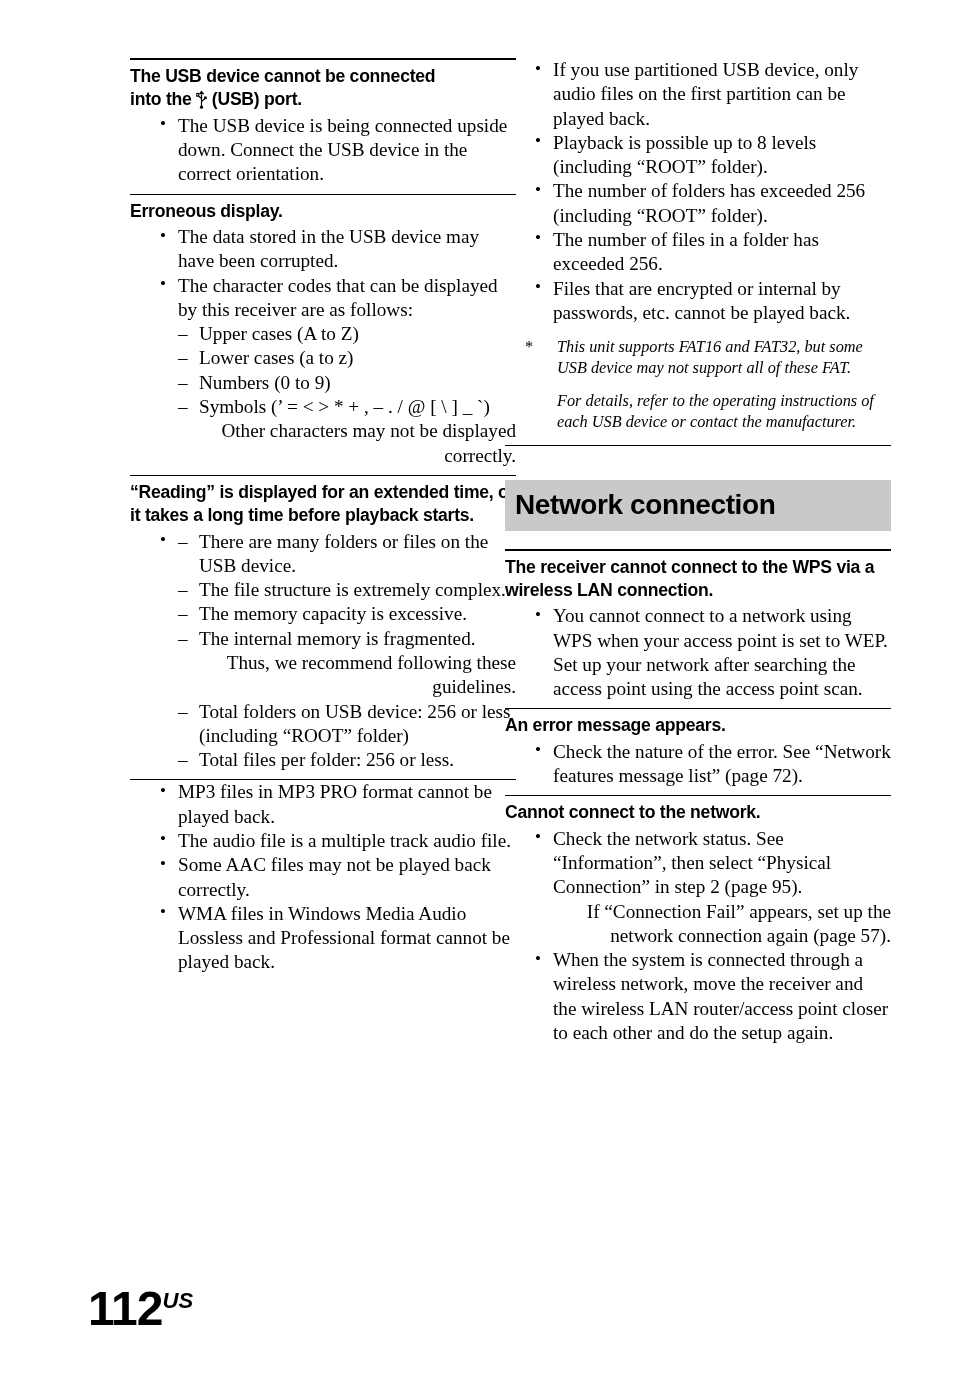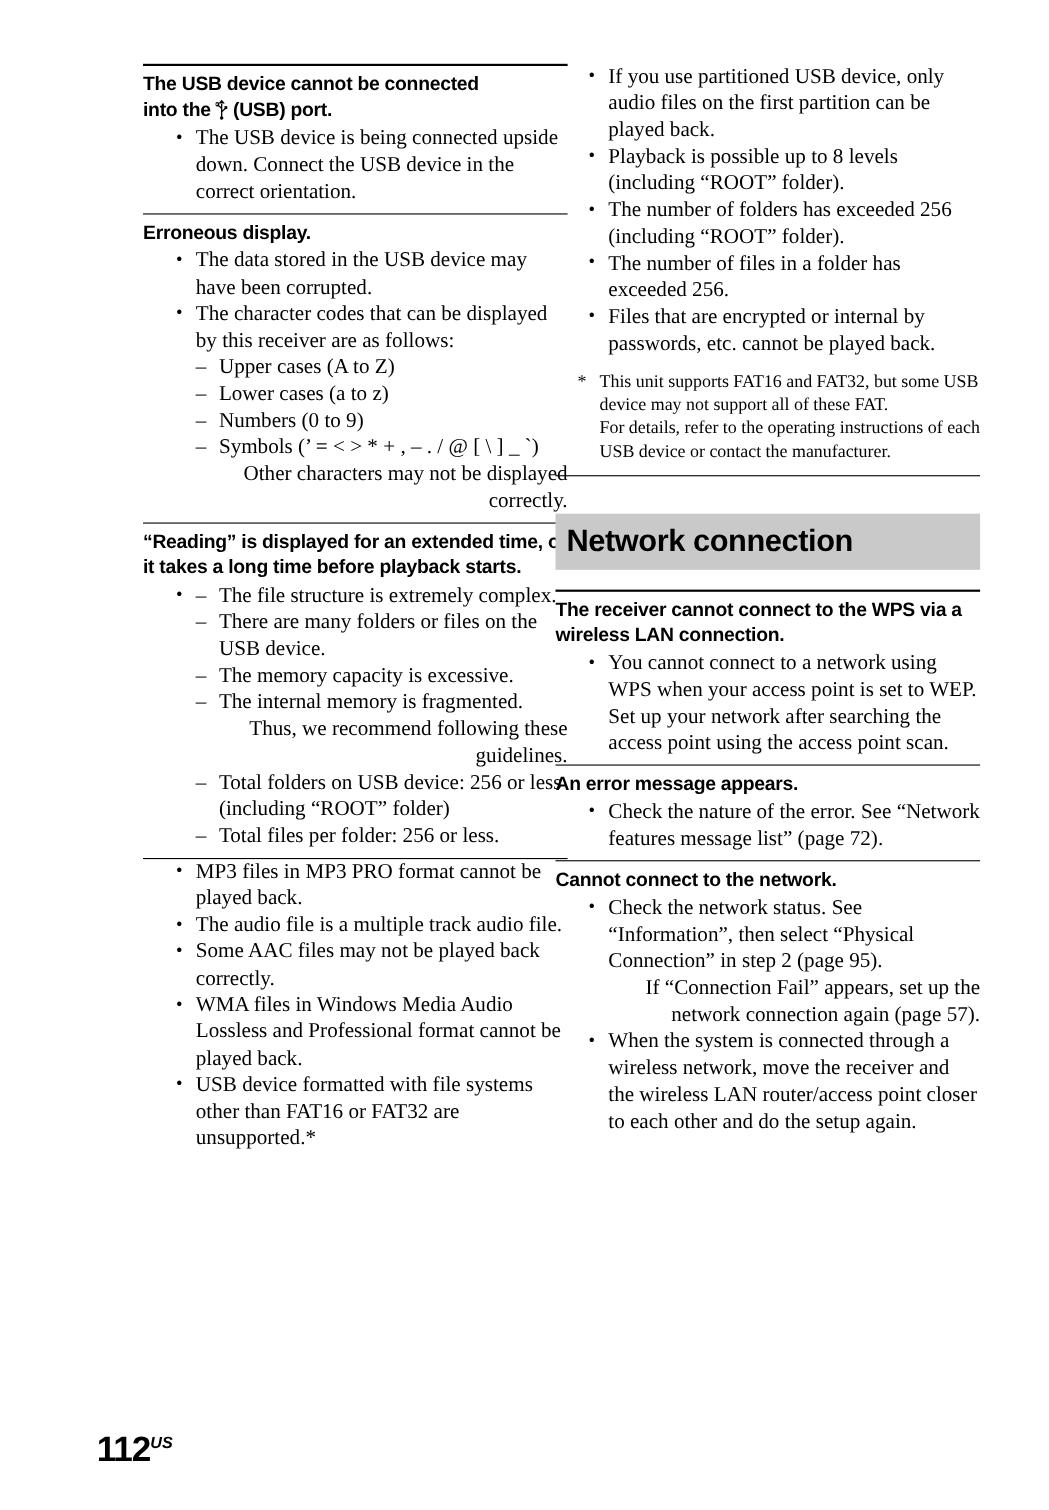--- a/index.html
+++ b/index.html
@@ -123,33 +123,33 @@
     padding-left: 22px;
     margin: 12px 0 0 18px;
     font-size: 16.3px;
     line-height: 1.28;
   }
   .footnote .star {
     position: absolute;
     left: 2px;
     top: 0;
   }
-  .fn-para { margin: 0; }
+  .fn-para { margin: 12px; font-style: italic; }
 
   
   .sec { margin-bottom: 0; }
 
   
   .pageno {
     position: absolute;
     left: 88px;
     bottom: 40px;
     font-family: "Liberation Sans", "DejaVu Sans", sans-serif;
     font-weight: bold;
-    font-size: 32px;
+    font-size: 48px;
     letter-spacing: -1px;
     line-height: 1;
   }
   .pageno sup {
     font-size: 0.46em;
     font-style: italic;
     font-weight: bold;
     vertical-align: super;
     letter-spacing: 0;
   }
@@ -201,42 +201,41 @@
         </li>
       </ul>
     </div>
 
     <div class="sec">
       <hr class="rule-thin">
       <div class="qhead" style="margin-top:5px">“Reading” is displayed for an extended time, or it takes a long time before playback starts.</div>
       <ul class="blist">
         <li>
           <ul class="dlist">
+            <li>There are many folders or files on the USB device.</li>
             <li>The file structure is extremely complex.</li>
-            <li>There are many folders or files on the USB device.</li>
             <li>The memory capacity is excessive.</li>
             <li>The internal memory is fragmented.</li>
           </ul>
           <div class="plainline">Thus, we recommend following these guidelines.</div>
           <ul class="dlist">
             <li>Total folders on USB device: 256 or less (including “ROOT” folder)</li>
             <li>Total files per folder: 256 or less.</li>
           </ul>
         </li>
       </ul>
     </div>
 
     <div class="sec">
       <hr class="rule-thin">
       <ul class="blist">
         <li>MP3 files in MP3 PRO format cannot be played back.</li>
         <li>The audio file is a multiple track audio file.</li>
         <li>Some AAC files may not be played back correctly.</li>
         <li>WMA files in Windows Media Audio Lossless and Professional format cannot be played back.</li>
-        <li>USB device formatted with file systems other than FAT16 or FAT32 are unsupported.*</li>
       </ul>
     </div>
 
   </div>
 
   <div class="col col-right">
 
     <ul class="blist">
       <li>If you use partitioned USB device, only audio files on the first partition can be played back.</li>
       <li>Playback is possible up to 8 levels (including “ROOT” folder).</li>

